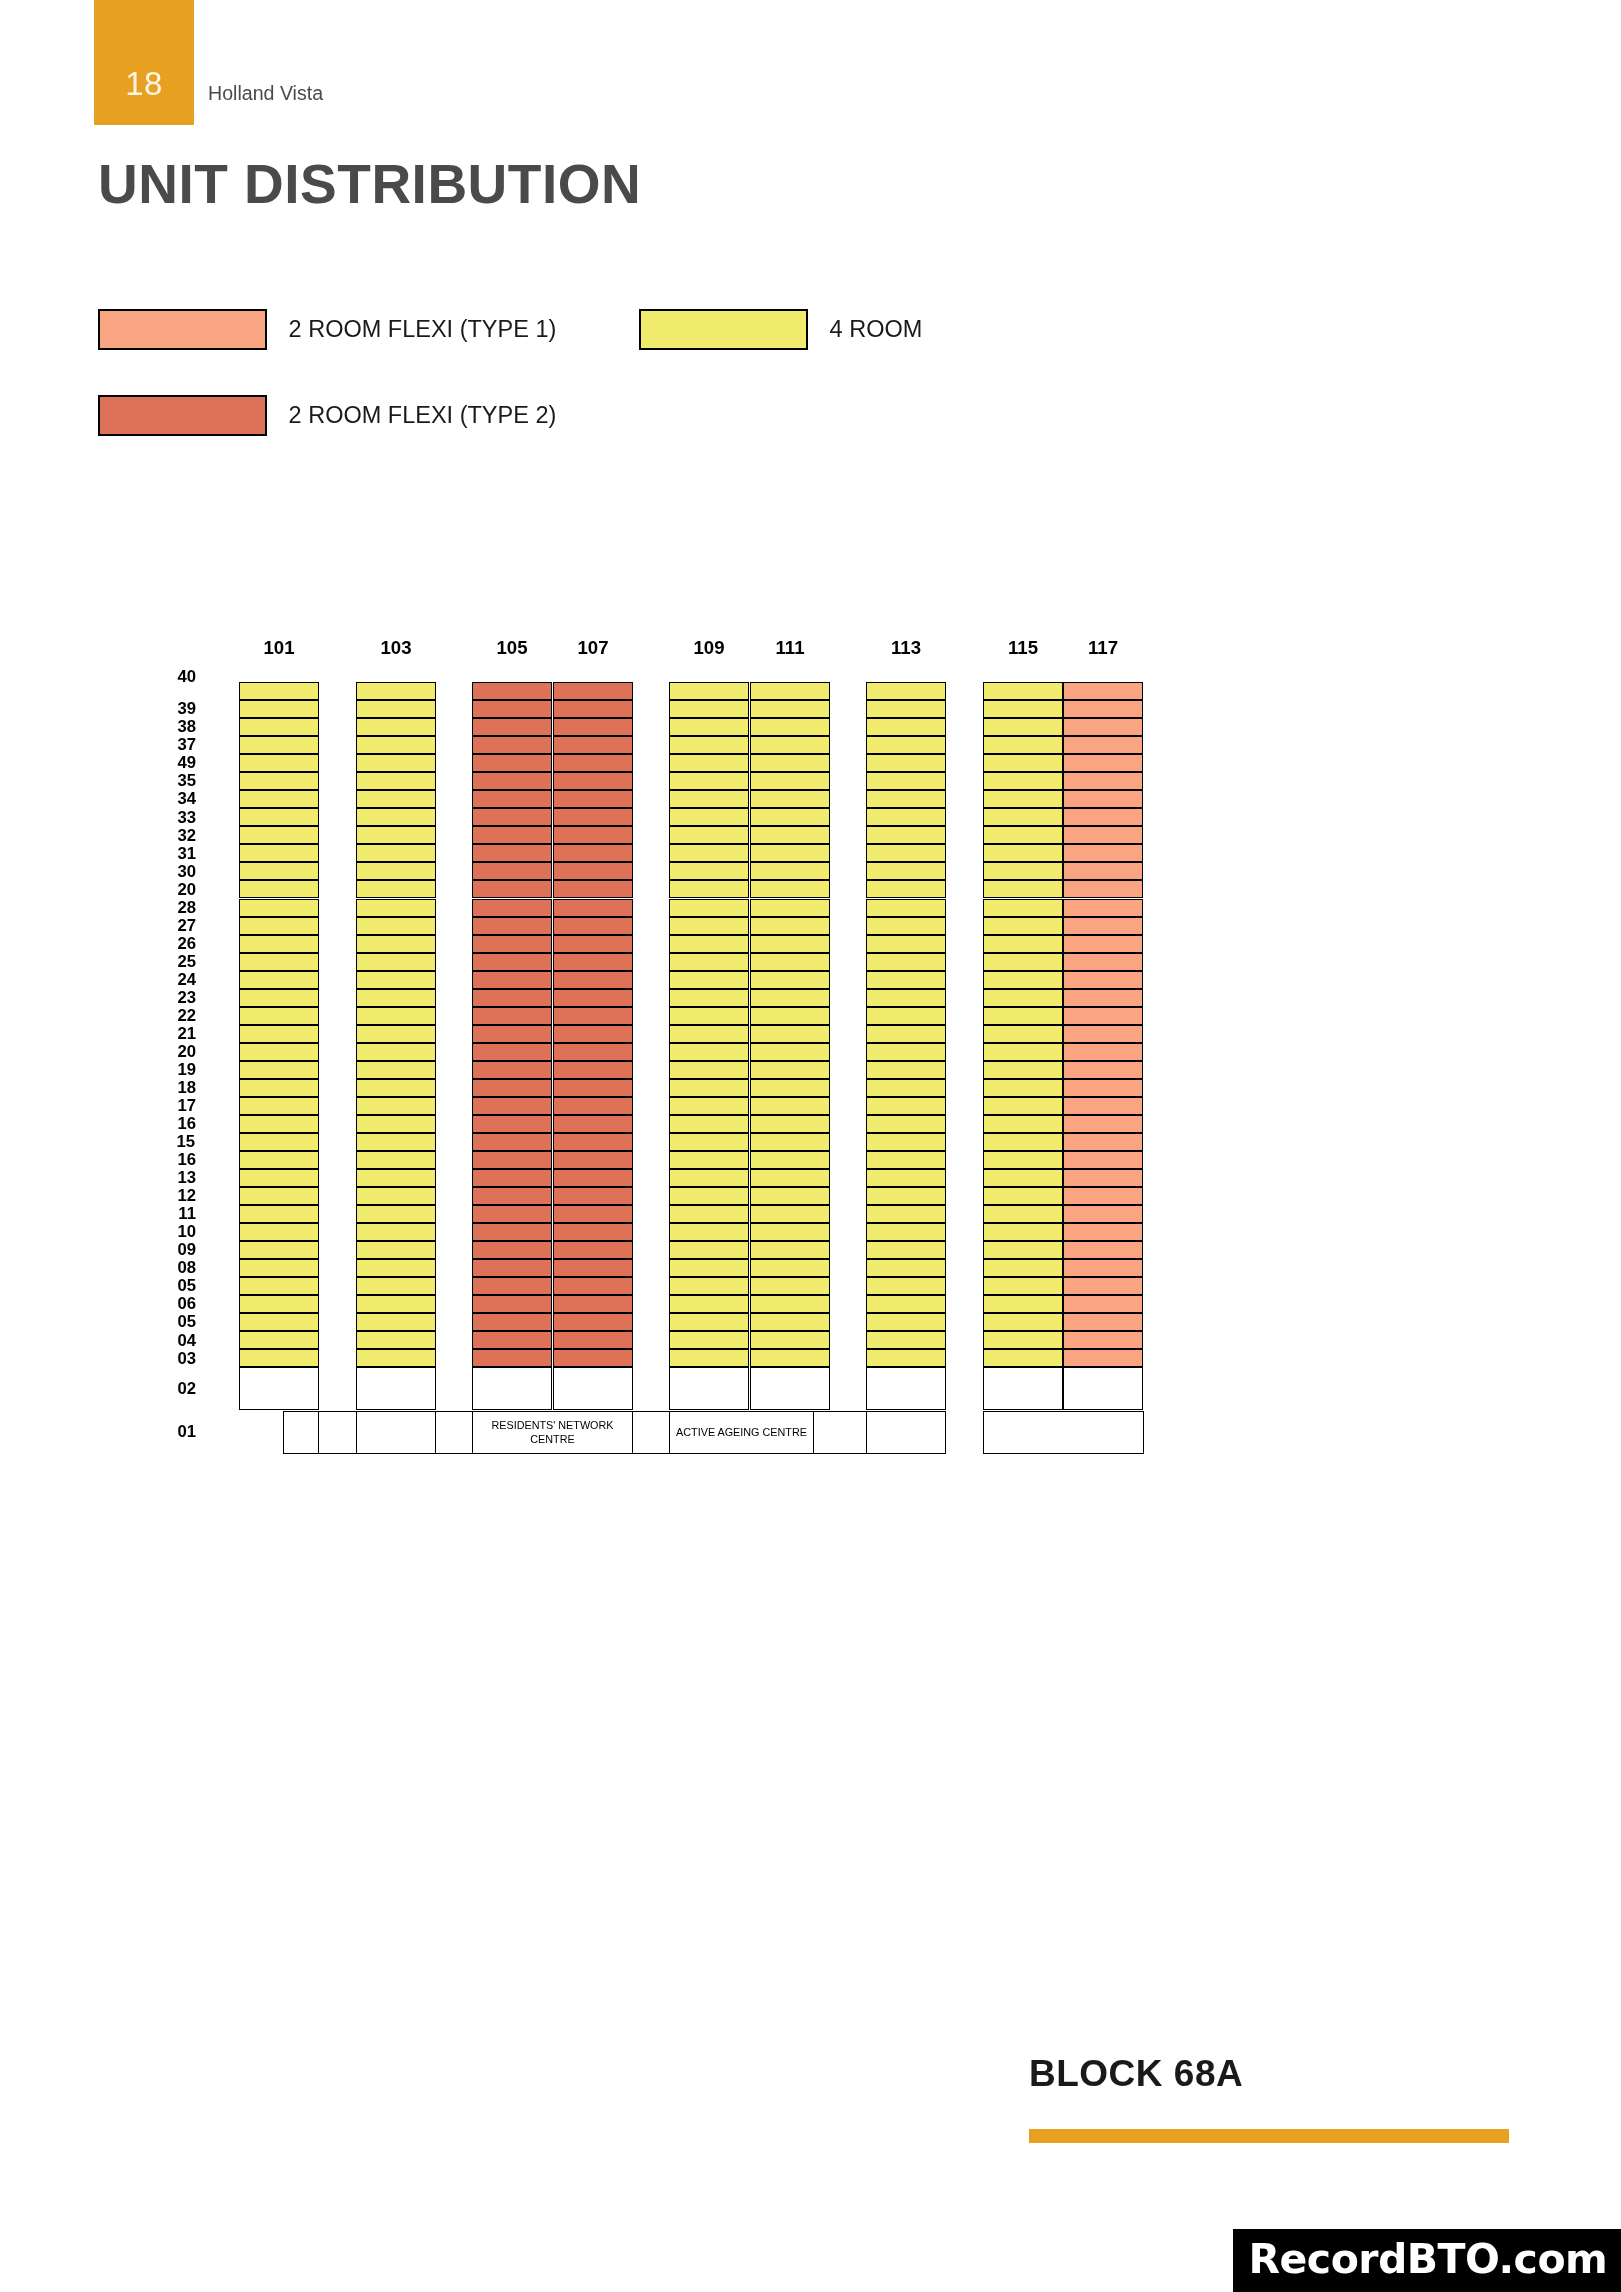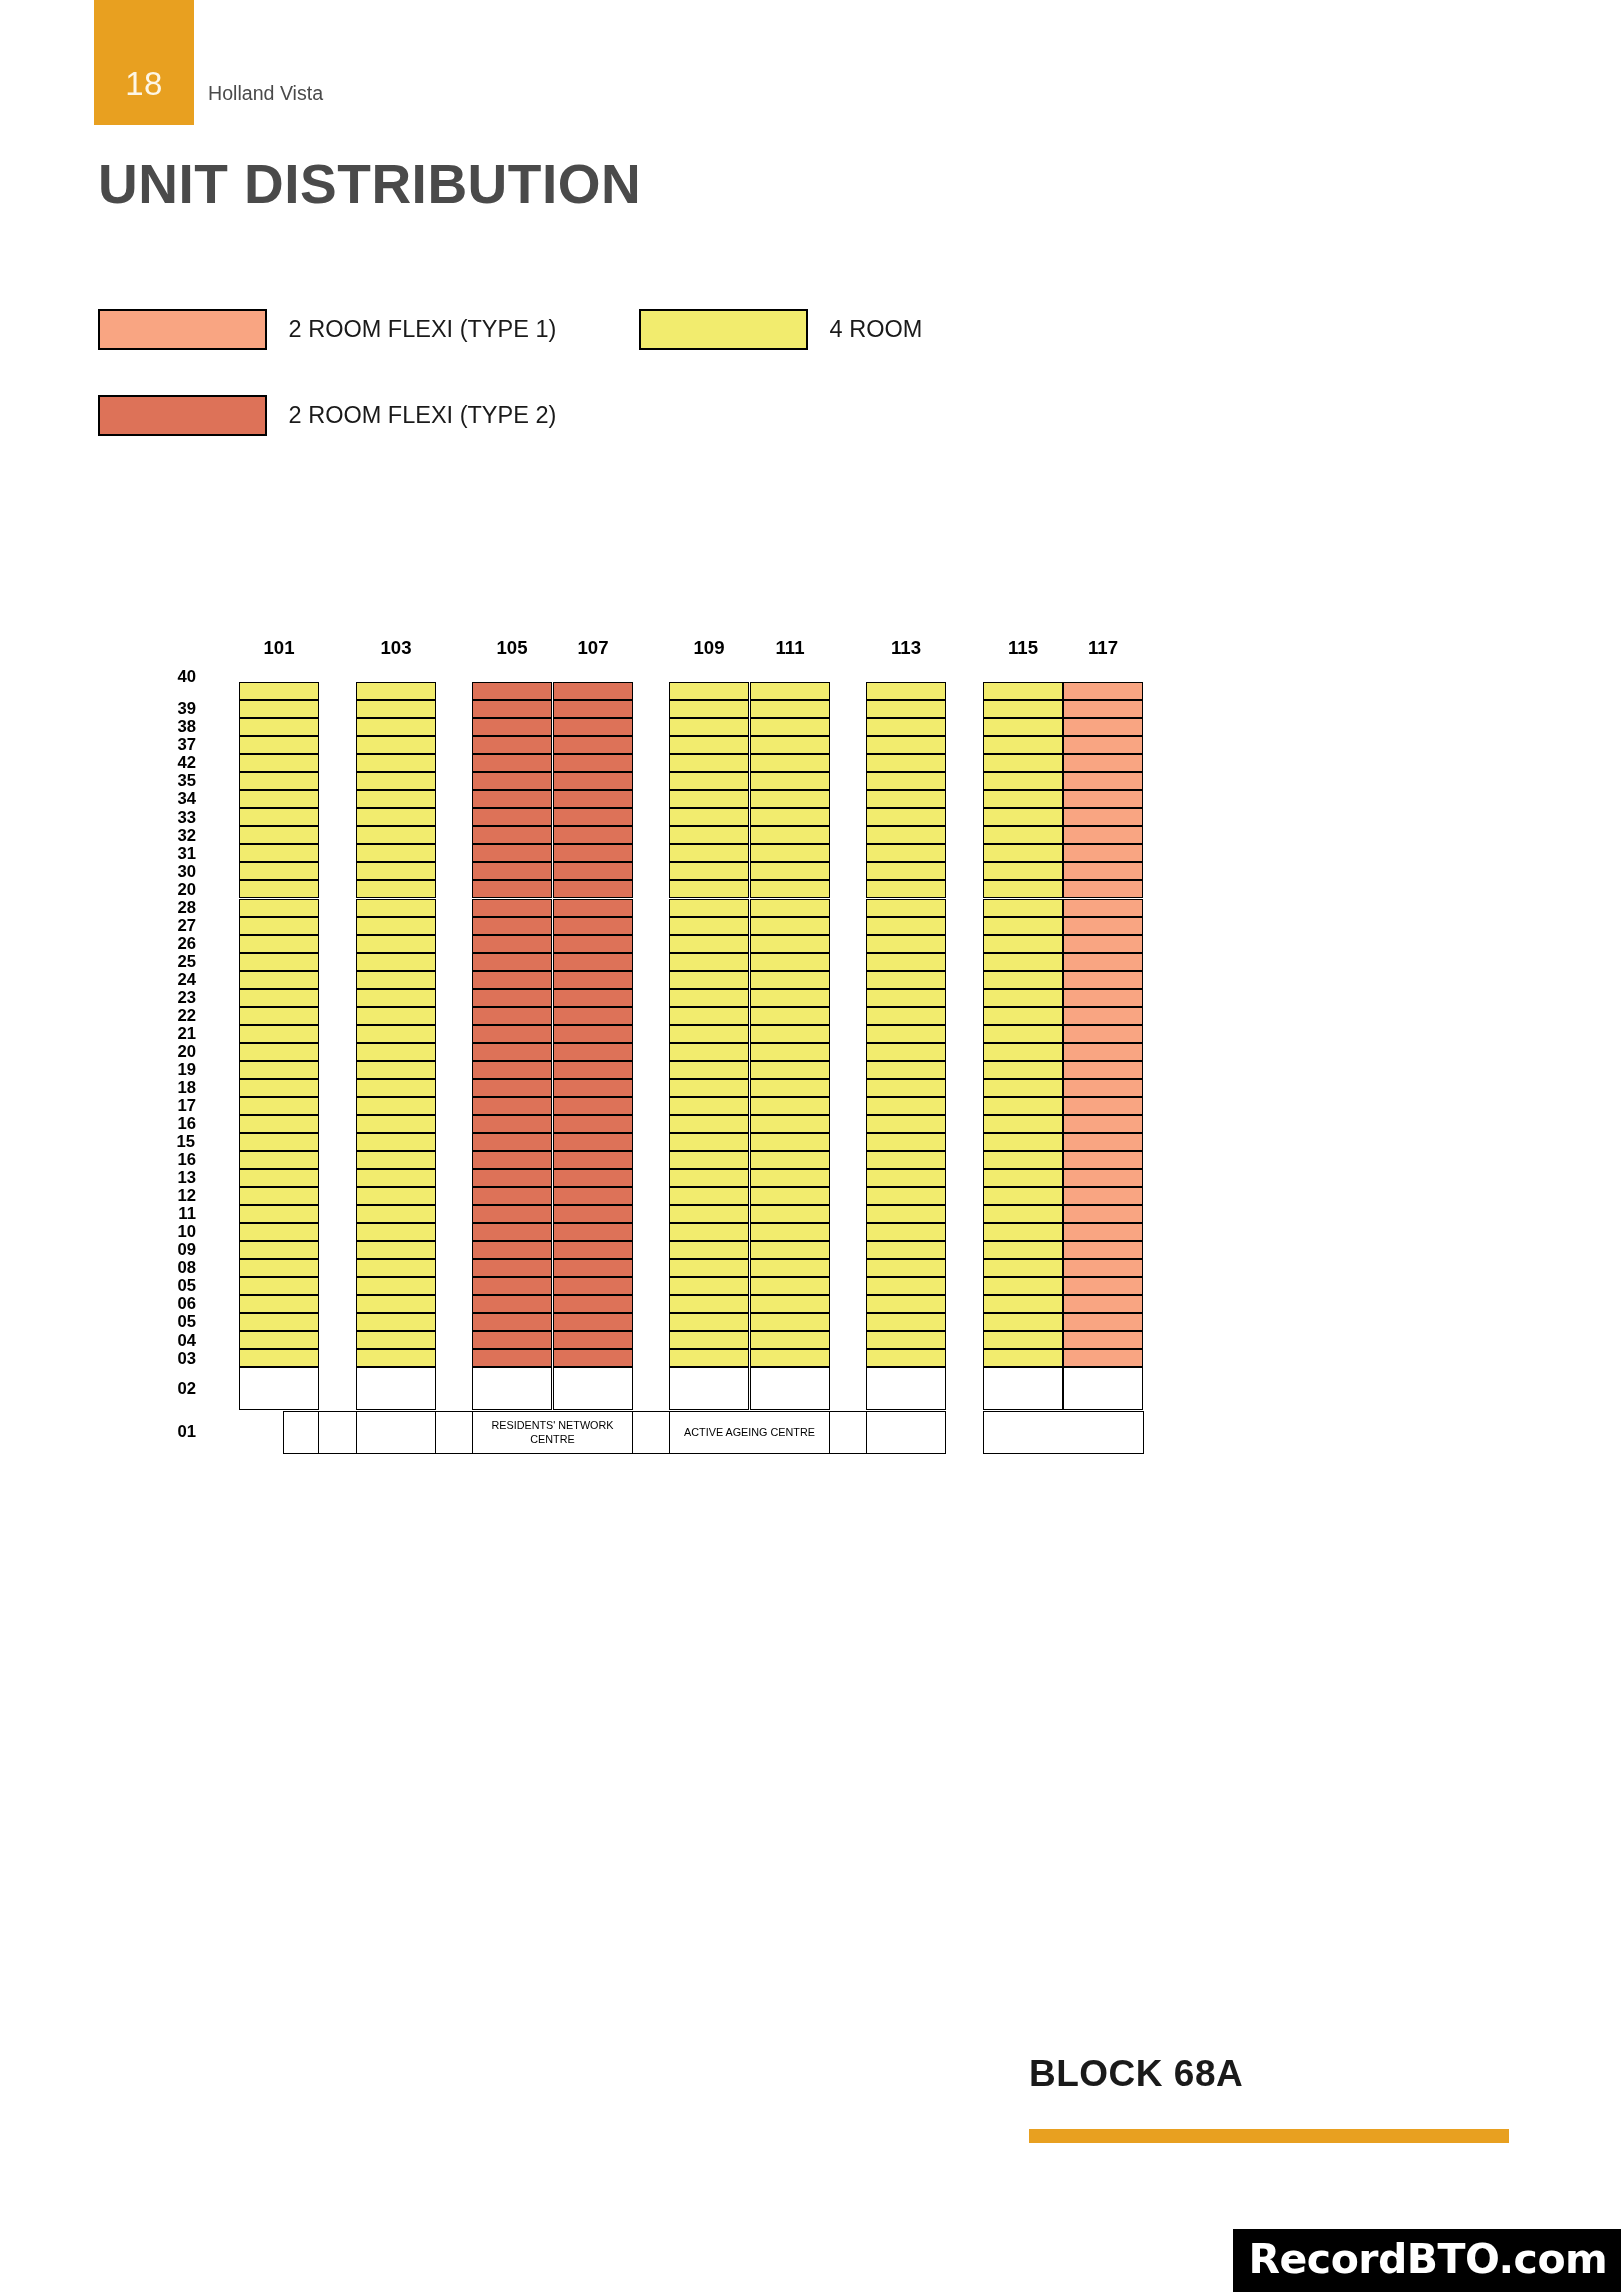--- a/index.html
+++ b/index.html
@@ -207,21 +207,21 @@
       <div class="col-header" style="left: 750px; width: 80px;">111</div>
       <div class="col-header" style="left: 866px; width: 80px;">113</div>
       <div class="col-header" style="left: 983px; width: 80px;">115</div>
       <div class="col-header" style="left: 1063px; width: 80px;">117</div>
     </div>
   <div id="floor-labels">
       <div class="floor-label" style="left: 127px; top: 32px;">40</div>
       <div class="floor-label" style="left: 127px; top: 64px;">39</div>
       <div class="floor-label" style="left: 127px; top: 82px;">38</div>
       <div class="floor-label" style="left: 127px; top: 100px;">37</div>
-      <div class="floor-label" style="left: 127px; top: 118px;">42</div>
+      <div class="floor-label" style="left: 127px; top: 118px;">49</div>
       <div class="floor-label" style="left: 127px; top: 136px;">35</div>
       <div class="floor-label" style="left: 127px; top: 154px;">34</div>
       <div class="floor-label" style="left: 127px; top: 173px;">33</div>
       <div class="floor-label" style="left: 127px; top: 191px;">32</div>
       <div class="floor-label" style="left: 127px; top: 209px;">31</div>
       <div class="floor-label" style="left: 127px; top: 227px;">30</div>
       <div class="floor-label" style="left: 127px; top: 245px;">20</div>
       <div class="floor-label" style="left: 127px; top: 263px;">28</div>
       <div class="floor-label" style="left: 127px; top: 281px;">27</div>
       <div class="floor-label" style="left: 127px; top: 299px;">26</div>
@@ -599,21 +599,21 @@
       <div class="unit-cell" style="left: 472px; top: 730px; width: 80px; height: 43px; background: rgb(255, 255, 255);"></div>
       <div class="unit-cell" style="left: 553px; top: 730px; width: 80px; height: 43px; background: rgb(255, 255, 255);"></div>
       <div class="unit-cell" style="left: 669px; top: 730px; width: 80px; height: 43px; background: rgb(255, 255, 255);"></div>
       <div class="unit-cell" style="left: 750px; top: 730px; width: 80px; height: 43px; background: rgb(255, 255, 255);"></div>
       <div class="unit-cell" style="left: 866px; top: 730px; width: 80px; height: 43px; background: rgb(255, 255, 255);"></div>
       <div class="unit-cell" style="left: 983px; top: 730px; width: 80px; height: 43px; background: rgb(255, 255, 255);"></div>
       <div class="unit-cell" style="left: 1063px; top: 730px; width: 80px; height: 43px; background: rgb(255, 255, 255);"></div>
       <div class="facility-cell" style="left: 283px; top: 774px; width: 36px; height: 43px;"></div>
       <div class="facility-cell" style="left: 356px; top: 774px; width: 80px; height: 43px;"></div>
       <div class="facility-cell" style="left: 472px; top: 774px; width: 161px; height: 43px;">RESIDENTS' NETWORK CENTRE</div>
-      <div class="facility-cell" style="left: 669px; top: 774px; width: 161px; height: 43px;">ACTIVE AGEING CENTRE</div>
+      <div class="facility-cell" style="left: 669px; top: 774px; width: 145px; height: 43px;">ACTIVE AGEING CENTRE</div>
       <div class="facility-cell" style="left: 866px; top: 774px; width: 80px; height: 43px;"></div>
       <div class="facility-cell" style="left: 983px; top: 774px; width: 161px; height: 43px;"></div>
       <div class="unit-cell" style="left: 283px; top: 774px; width: 663px; height: 43px; background: transparent; z-index: 0;"></div>
     </div>
 </div>
 
 <div id="block-label">BLOCK 68A</div>
 <div id="block-underline"></div>
 <div id="watermark">RecordBTO.com</div>
 

